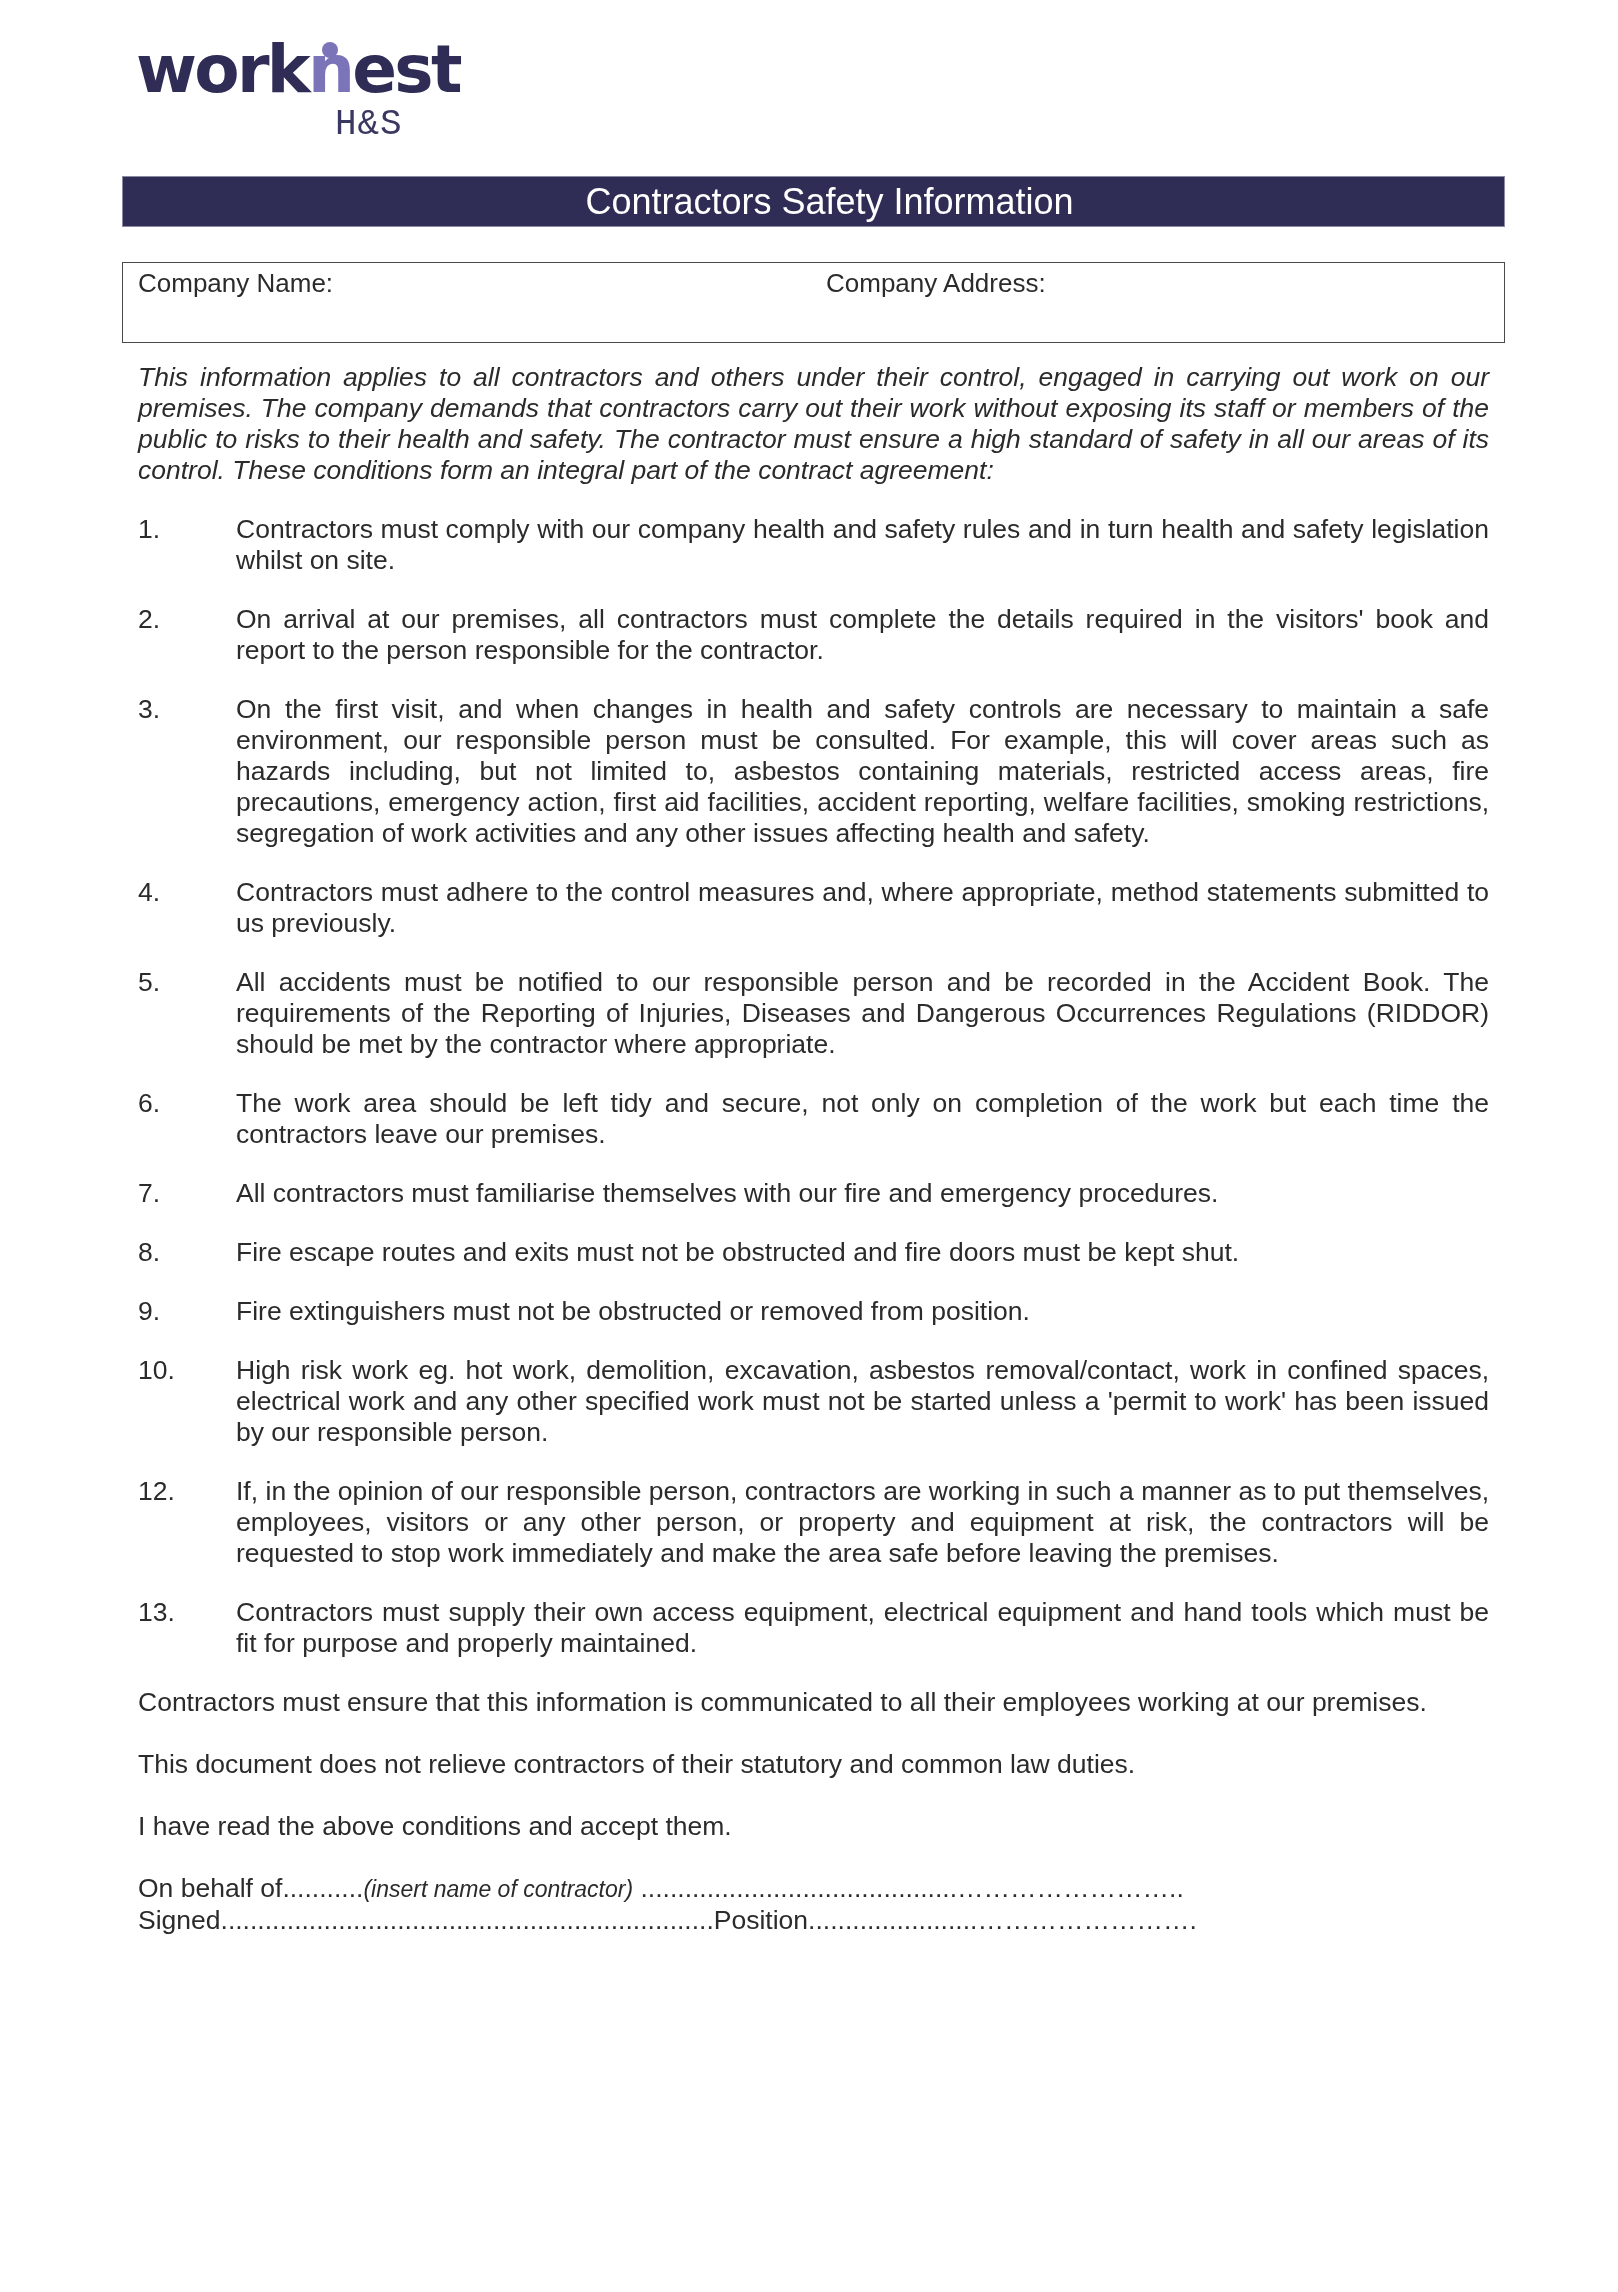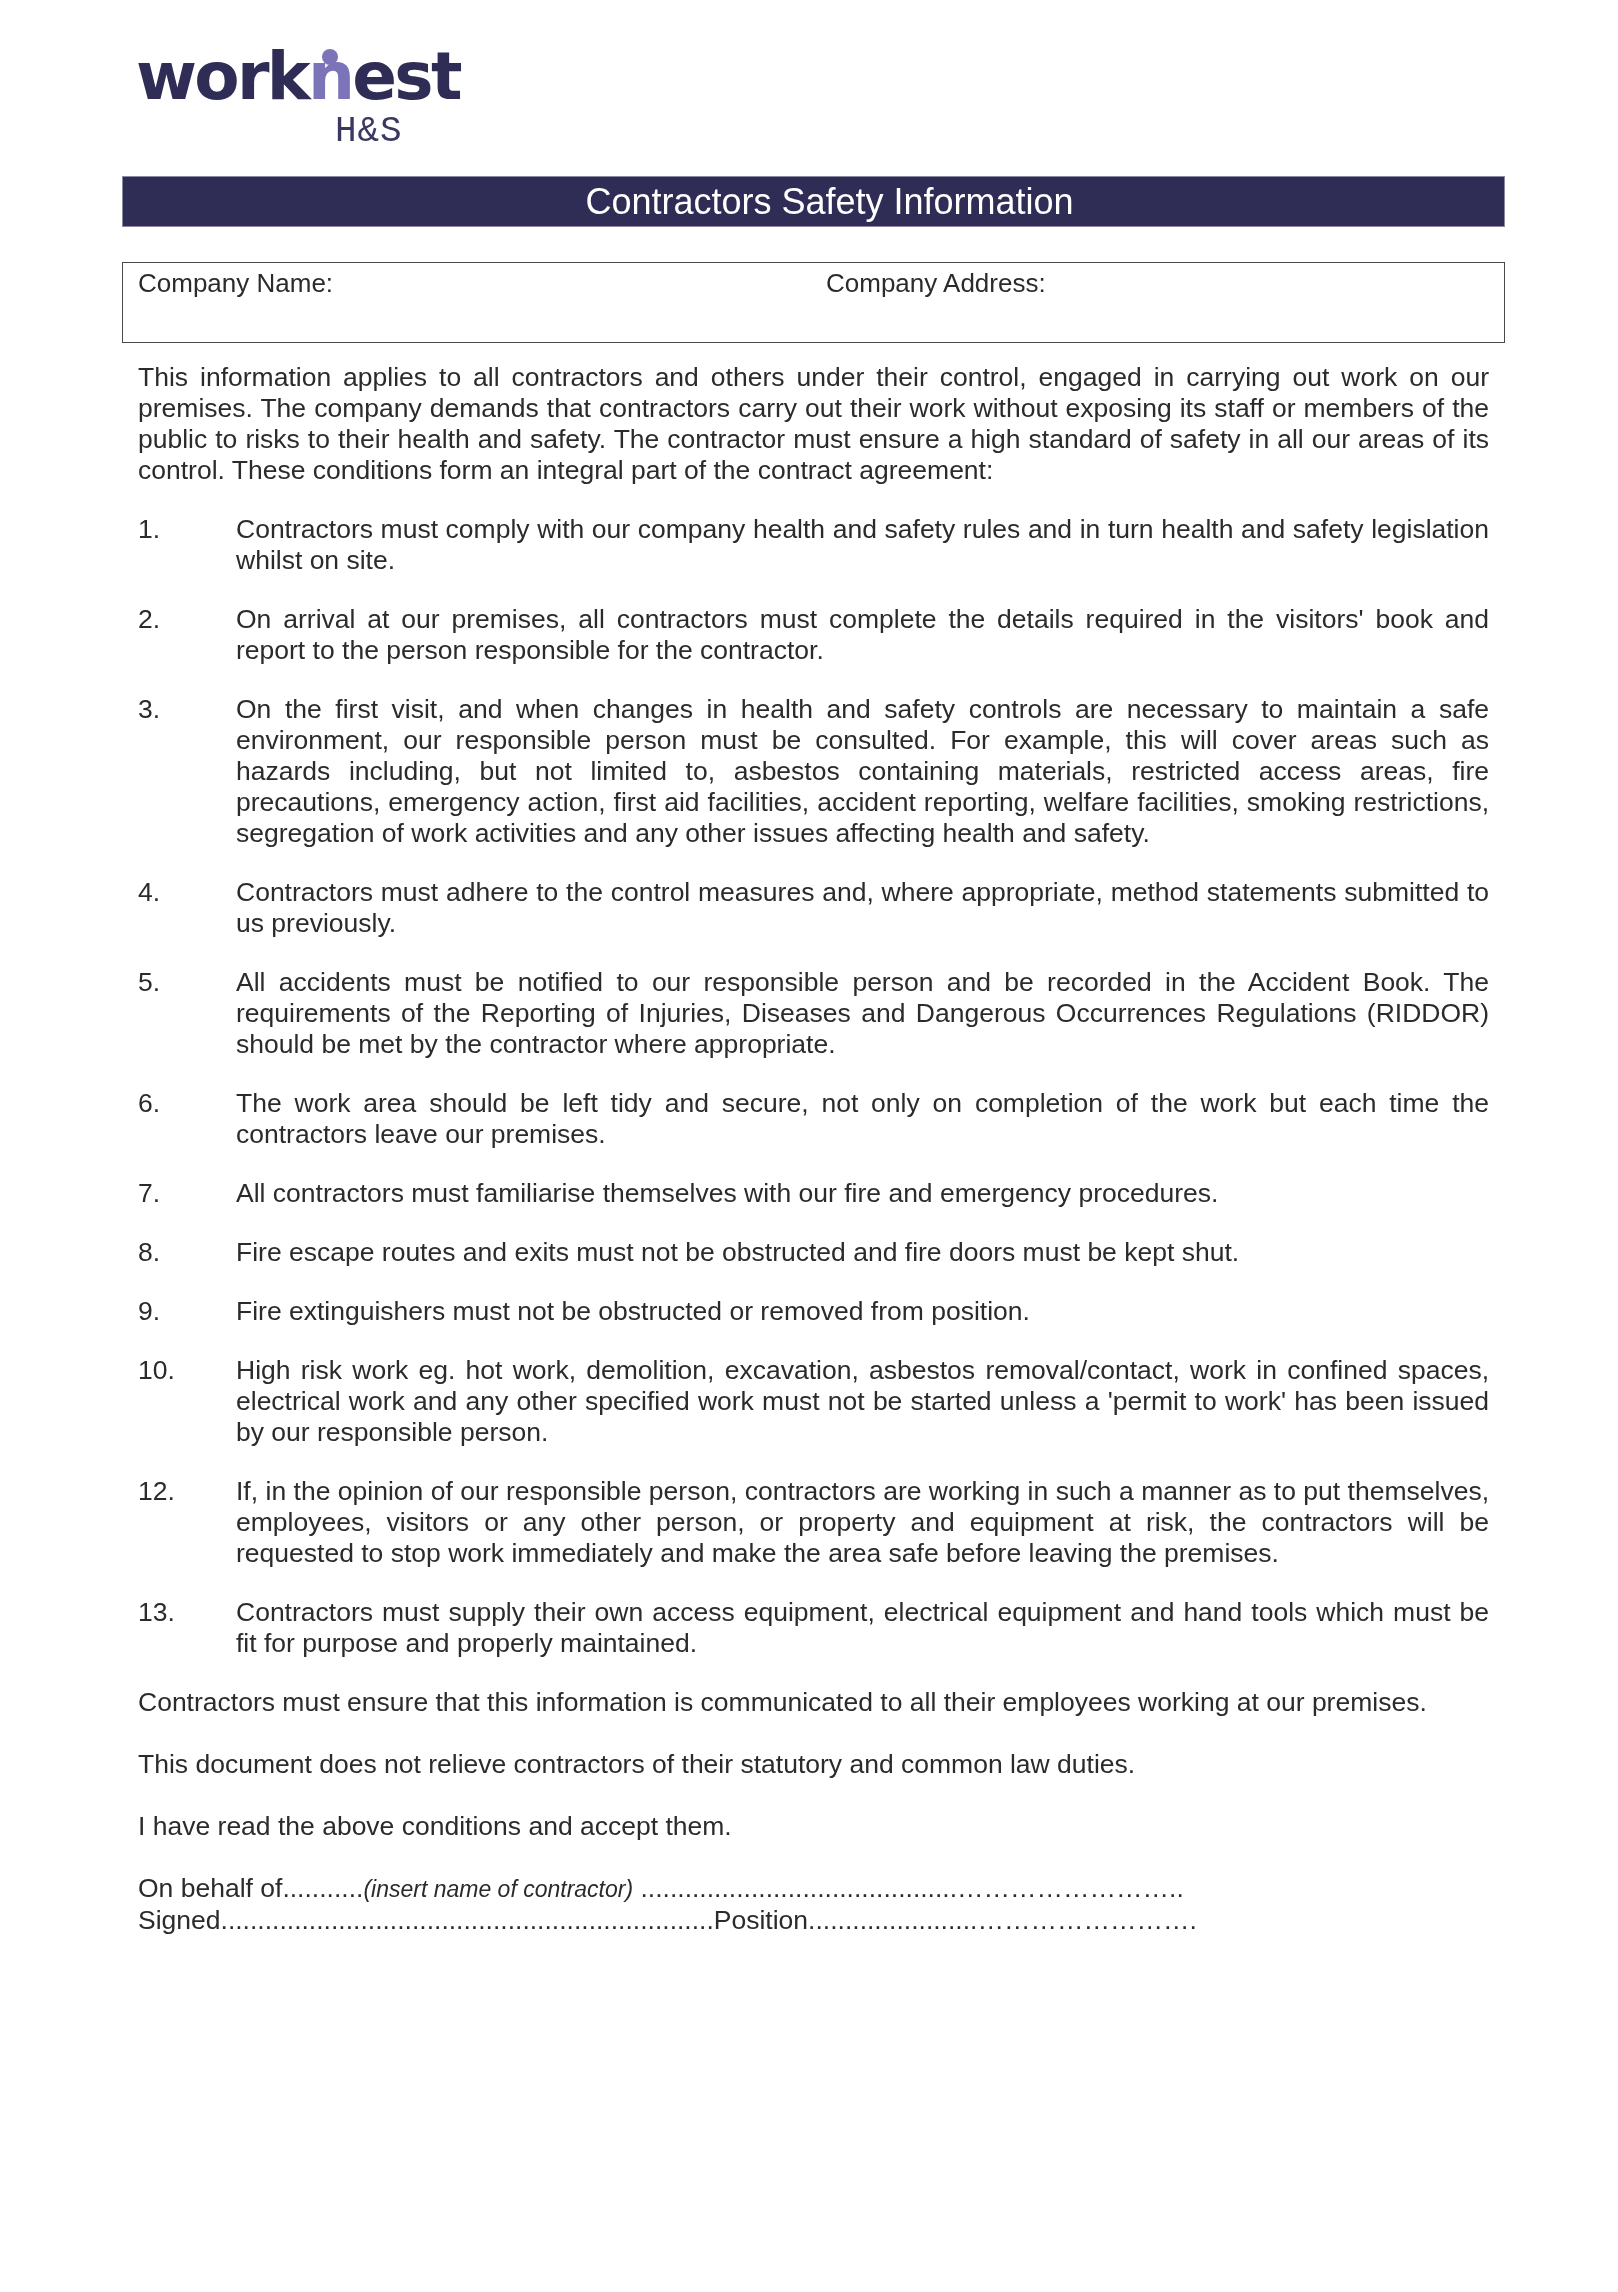--- a/index.html
+++ b/index.html
@@ -7,21 +7,21 @@
       width: 1618px;
       height: 2293px;
       position: relative;
       overflow: hidden;
       font-family: "Liberation Sans", sans-serif;
       color: #2b2b2b;
     }
     .logo {
       position: absolute;
       left: 136px;
-      top: 44px;
+      top: 37px;
       width: 304px;
       height: 111px;
       text-align: right;
     }
     .logo-word {
       position: absolute;
       left: 0; top: 0;
       font-family: "DejaVu Sans", sans-serif;
       font-size: 66px;
       font-weight: bold;
@@ -87,20 +87,21 @@
       position: absolute;
       left: 138px;
       top: 362px;
       width: 1351px;
       font-size: 26.5px;
       line-height: 31px;
     }
     .intro {
       margin: 0 0 28px 0;
       text-align: justify;
+      font-style: italic;
     }
     .clause {
       display: flex;
       margin: 0 0 28px 0;
     }
     .clause-num {
       width: 98px;
       flex: 0 0 98px;
     }
     .clause-text {

